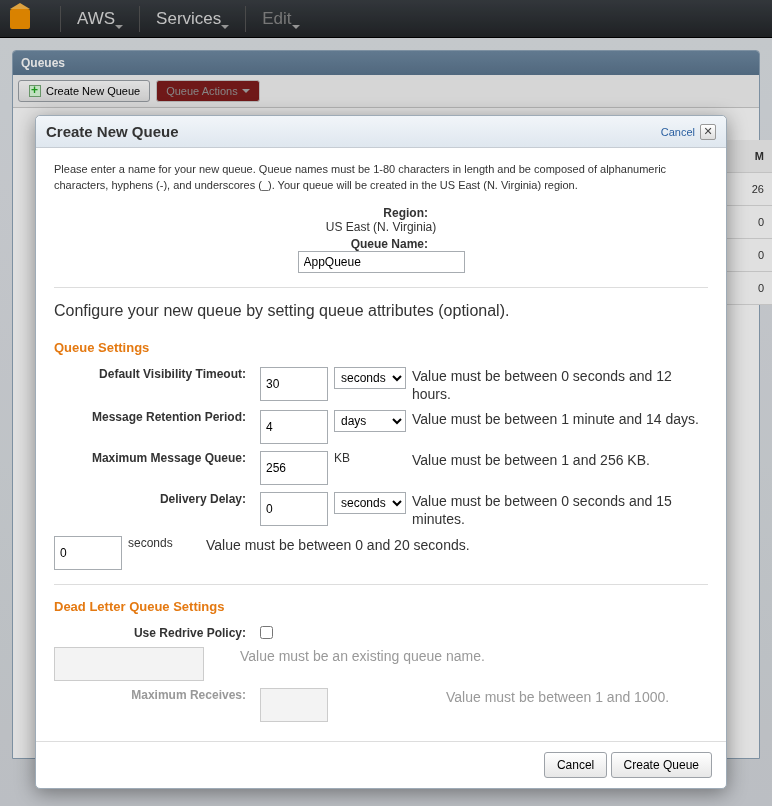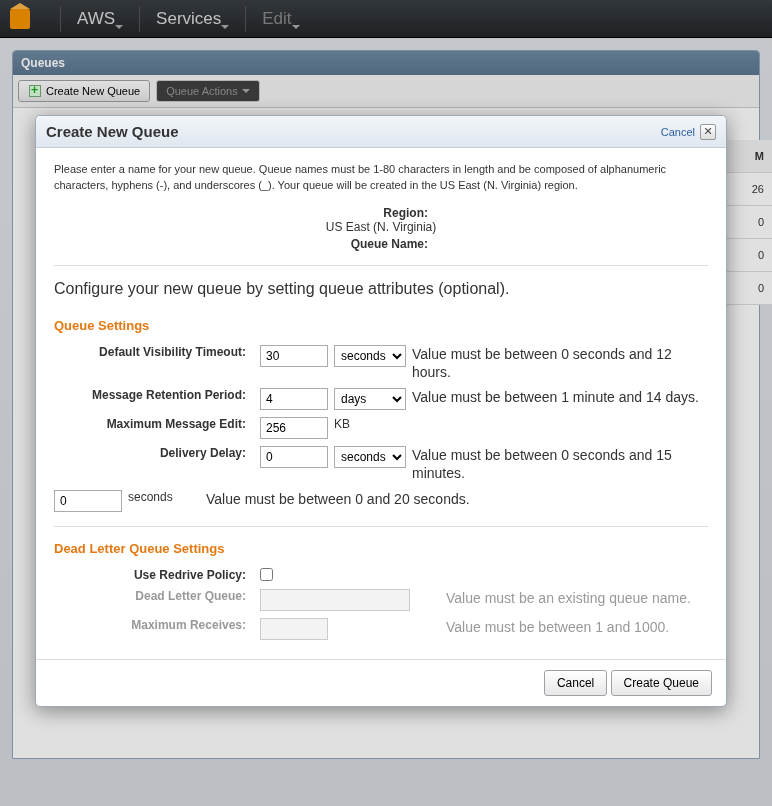--- a/index.html
+++ b/index.html
@@ -85,21 +85,21 @@
   background: linear-gradient(#fff, #e7e7e7);
   border: 1px solid #9da2a8;
   border-radius: 3px;
   padding: 3px 9px;
   font-size: 11px;
   cursor: pointer;
   display: inline-flex;
   align-items: center;
   gap: 4px;
 }
-.btn.disabled { color: #999; border-color: #ccc; background: #404040; cursor: default;}
+.btn.disabled { color: #999; border-color: #ccc; background: #7f1d1d; cursor: default;}
 .icon-plus {
   width: 14px; height: 14px;
   display: inline-block;
   position: relative;
 }
 .icon-plus::before {
   content:"";
   position:absolute;
   width:10px;height:10px;
   border:1px solid #7a7;
@@ -215,21 +215,21 @@
   font-weight: bold;
   font-size: 12px;
   padding-right: 8px;
 }
 .setting-row label.lab.disabled { color: #999; }
 input.num {
   width: 68px;
   border: 1px solid #a7acb1;
   padding: 3px 5px;
   font-size: 12px;
-  height: 22px;
+  height: 34px;
 }
 input.num.wider { width: 150px; }
 select.unit {
   width: 72px;
   border: 1px solid #a7acb1;
   background: #fff;
   font-size: 12px;
   height: 22px;
   padding: 1px 2px;
 }
@@ -302,20 +302,21 @@
 
   <div class="dialog-body">
     <p class="intro">Please enter a name for your new queue. Queue names must be 1-80 characters in length and be composed of alphanumeric characters, hyphens (-), and underscores (_). Your queue will be created in the US East (N. Virginia) region.</p>
 
     <div class="form-row">
       <label class="l1">Region:</label>
       <span class="val">US East (N. Virginia)</span>
     </div>
     <div class="form-row">
       <label class="l1">Queue Name:</label>
+      <input type="text" class="wide" value="AppQueue" style="">
     </div>
 
     <hr class="hr">
 
     <p class="subintro">Configure your new queue by setting queue attributes (optional).</p>
 
     <div class="section-title">Queue Settings</div>
 
     <div class="setting-row">
       <label class="lab">Default Visibility Timeout:</label>
@@ -325,23 +326,24 @@
     </div>
 
     <div class="setting-row">
       <label class="lab">Message Retention Period:</label>
       <input class="num" value="4" style="">
       <select class="unit"><option>days</option></select>
       <span class="hint">Value must be between 1 minute and 14 days.</span>
     </div>
 
     <div class="setting-row">
-      <label class="lab">Maximum Message Edit:</label>
+      <label class="lab">Maximum Message Queue:</label>
       <input class="num" value="256" style="">
       <span class="unit-txt">KB</span>
+      <span class="hint">Value must be between 1 and 256 KB.</span>
     </div>
 
     <div class="setting-row">
       <label class="lab">Delivery Delay:</label>
       <input class="num" value="0" style="">
       <select class="unit"><option>seconds</option></select>
       <span class="hint">Value must be between 0 seconds and 15 minutes.</span>
     </div>
 
     <div class="setting-row">
@@ -352,21 +354,20 @@
 
     <hr class="hr">
 
     <div class="section-title">Dead Letter Queue Settings</div>
 
     <div class="setting-row">
       <label class="lab">Use Redrive Policy:</label>
       <input type="checkbox" style="">
     </div>
     <div class="setting-row">
-      <label class="lab disabled">Dead Letter Queue:</label>
       <input class="num wider" disabled="" style="">
       <span class="hint disabled" style="margin-left:30px">Value must be an existing queue name.</span>
     </div>
     <div class="setting-row">
       <label class="lab disabled">Maximum Receives:</label>
       <input class="num" disabled="" style="">
       <span class="hint disabled" style="margin-left:112px">Value must be between 1 and 1000.</span>
     </div>
   </div>
 

